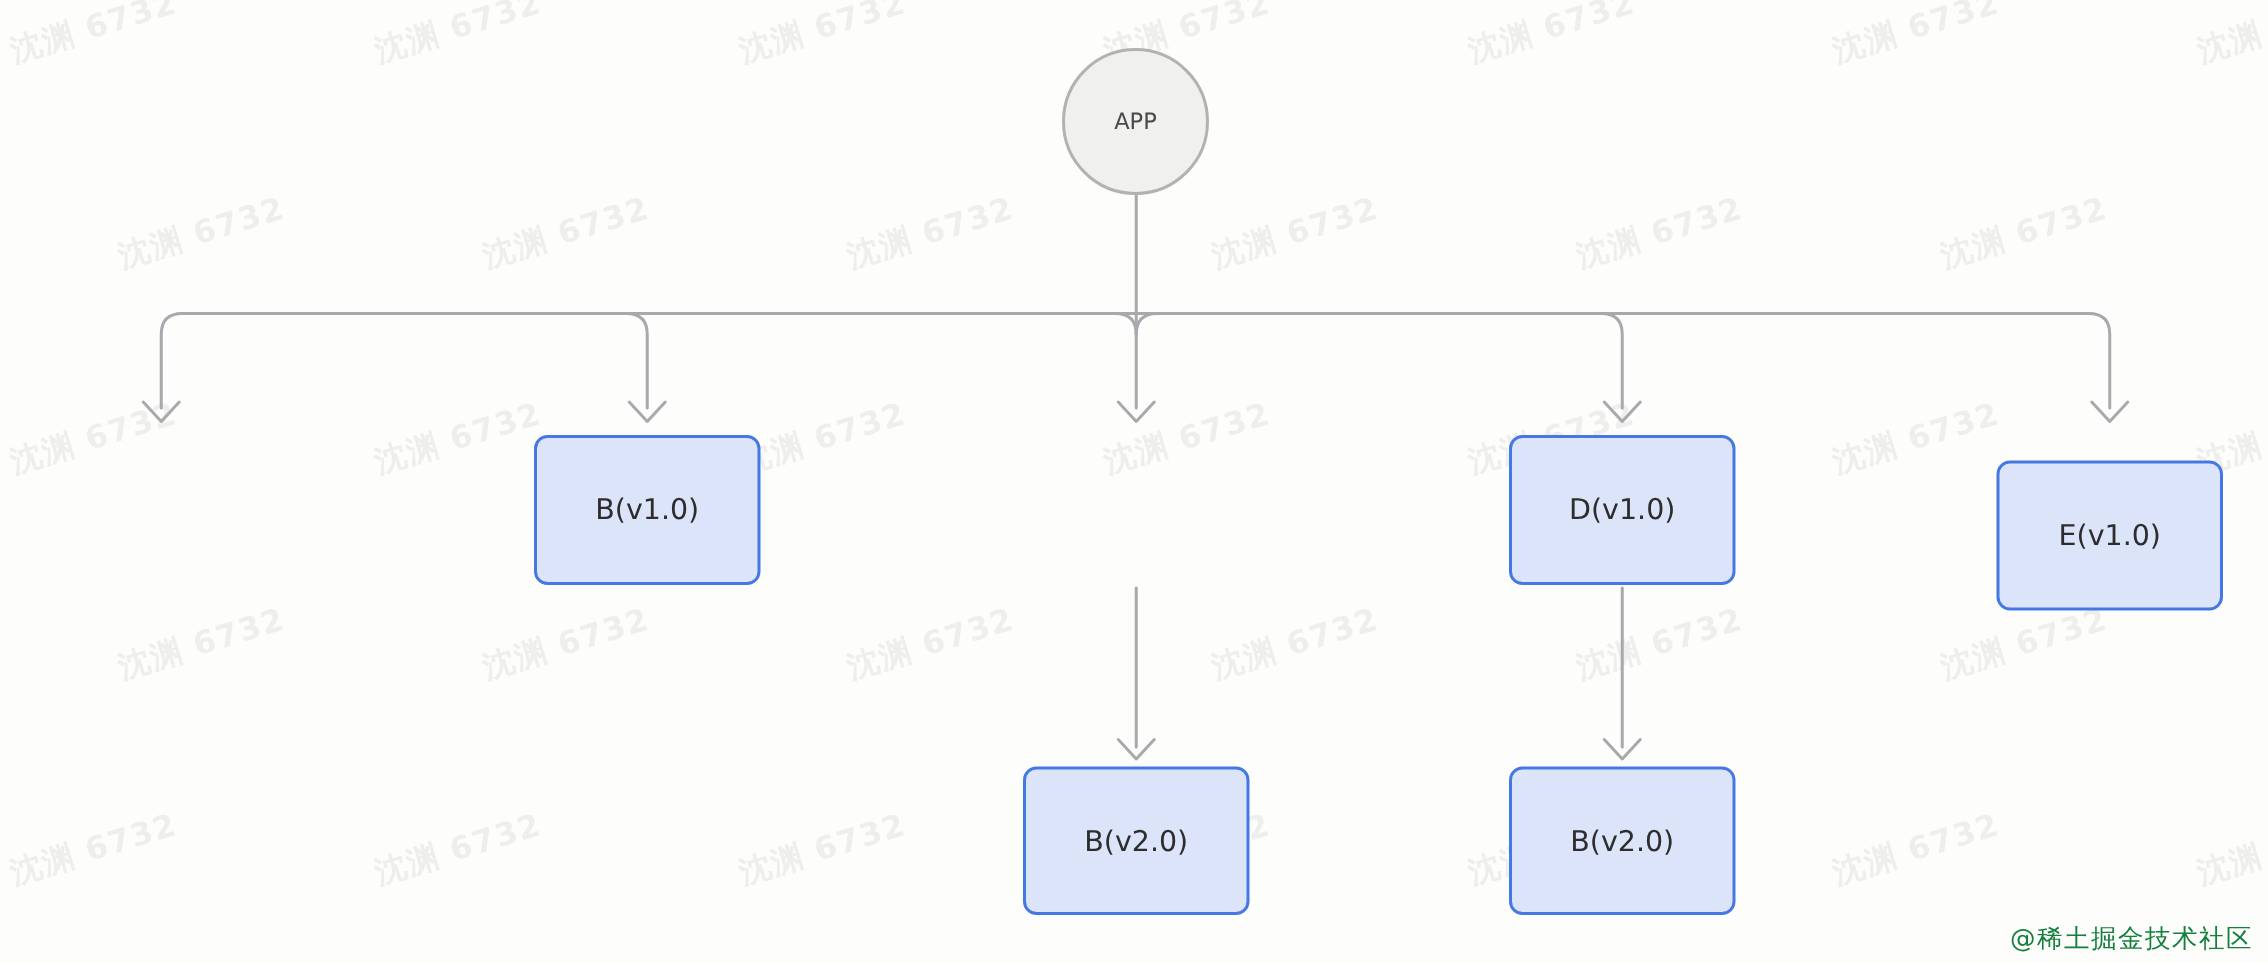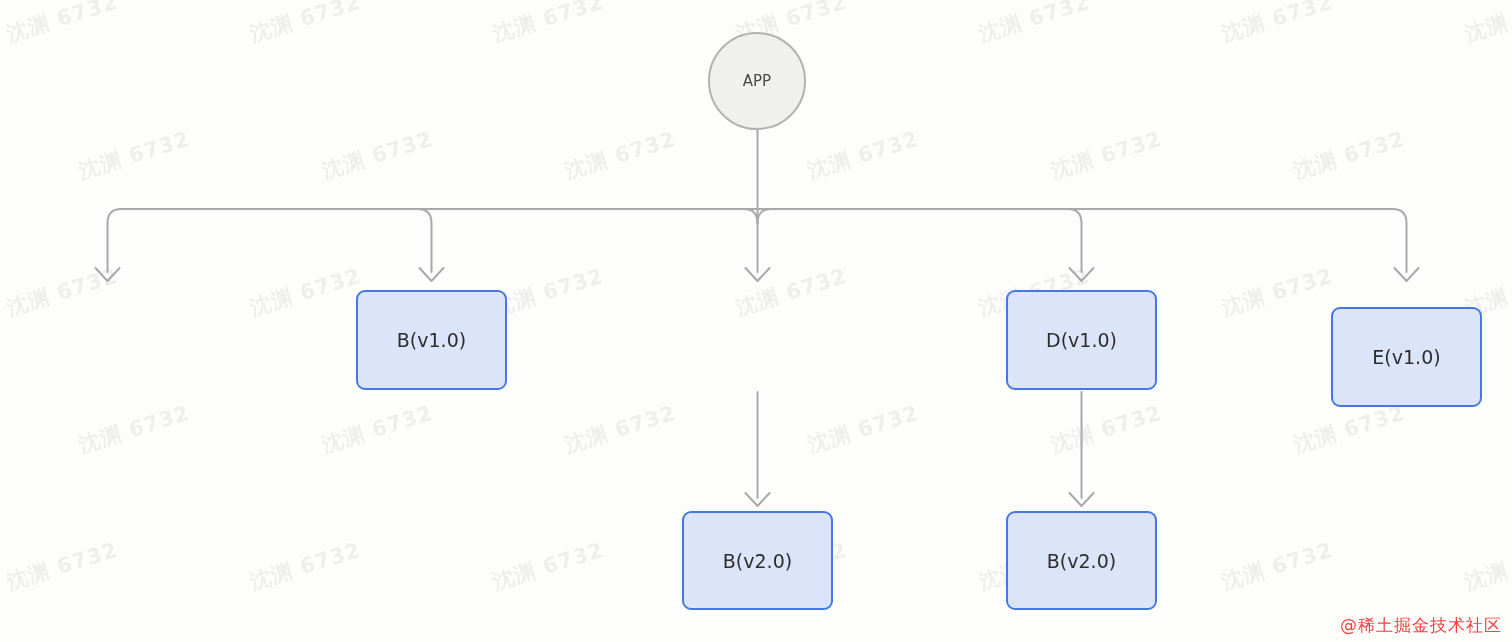--- a/index.html
+++ b/index.html
@@ -65,21 +65,21 @@
     color: #4a4a4a;
     font-size: 15px;
   }
 
   .credit {
     position: absolute;
     right: 10px;
     bottom: 5px;
     z-index: 4;
     font-size: 17px;
-    color: #ef4444;
+    color: #15803d;
     letter-spacing: 1px;
   }
 </style>
 </head>
 <body>
 
 <div class="canvas">
 
   <div class="watermark-layer">
       <span class="wm" style="left: 5px; top: 4px;">沈渊 6732</span>

